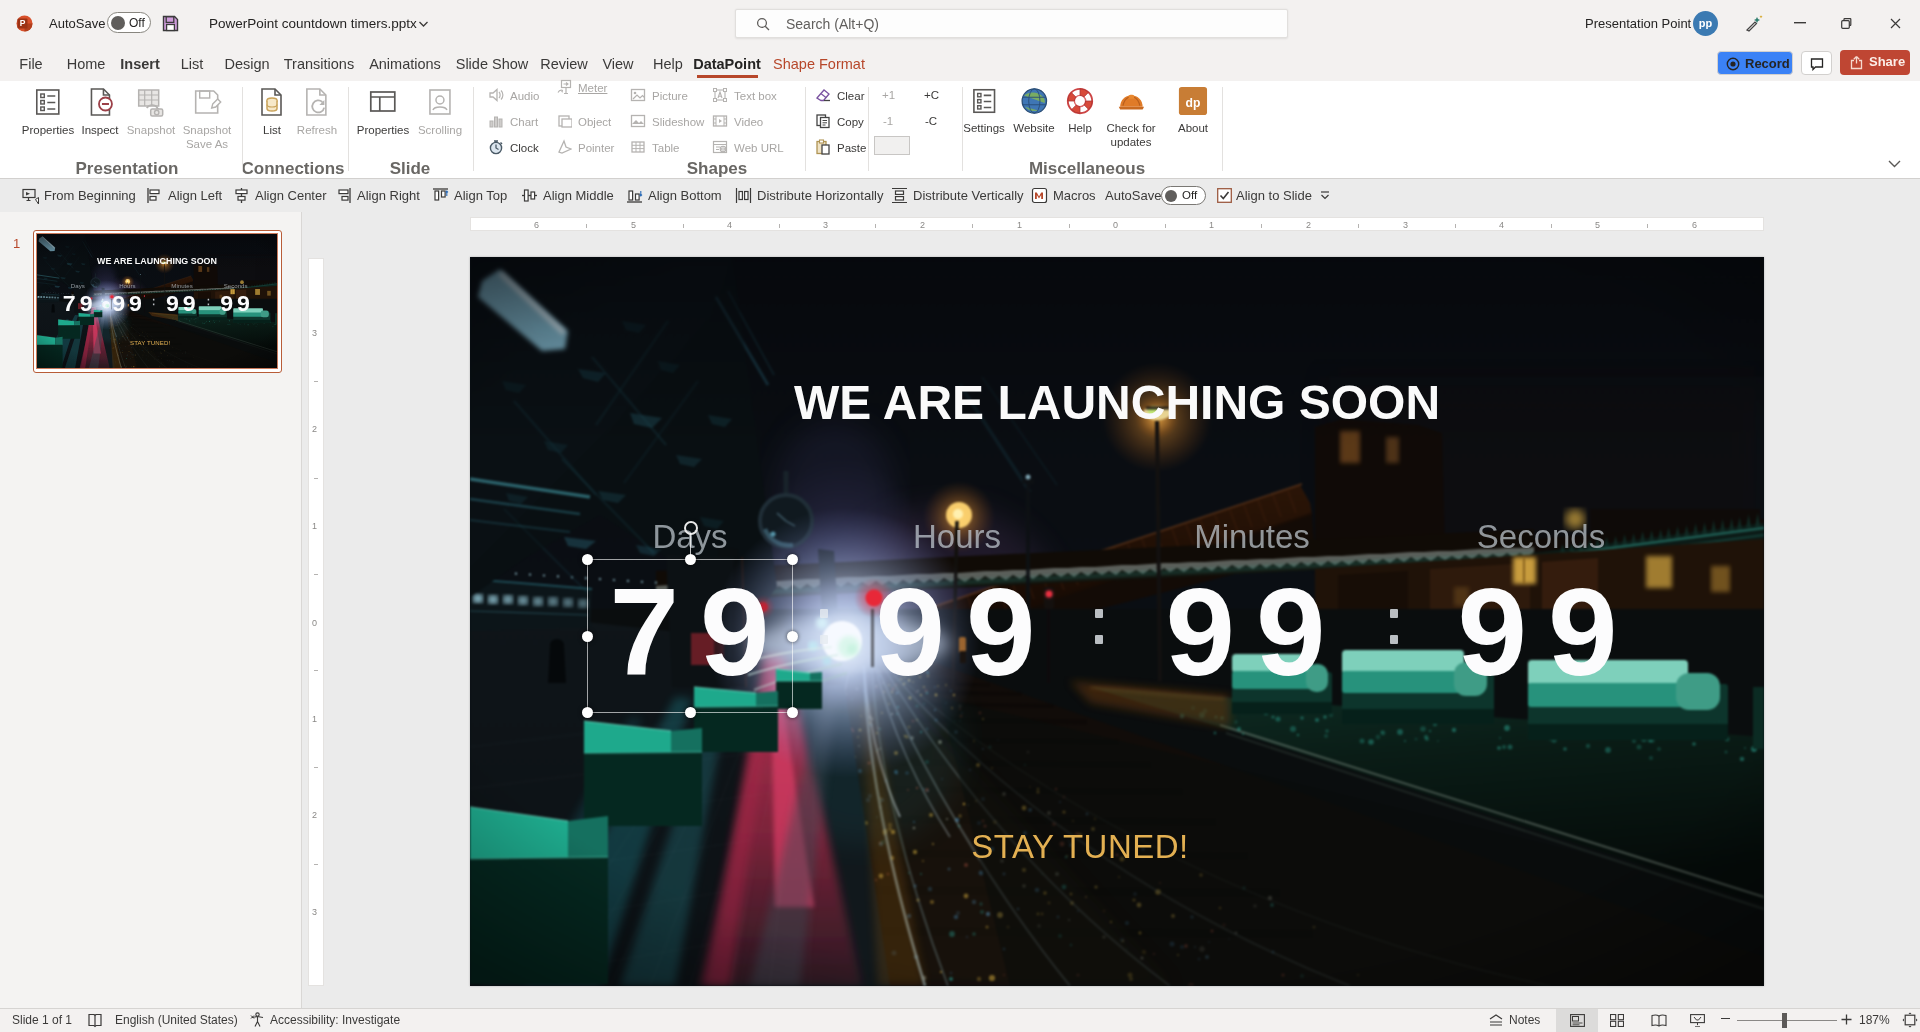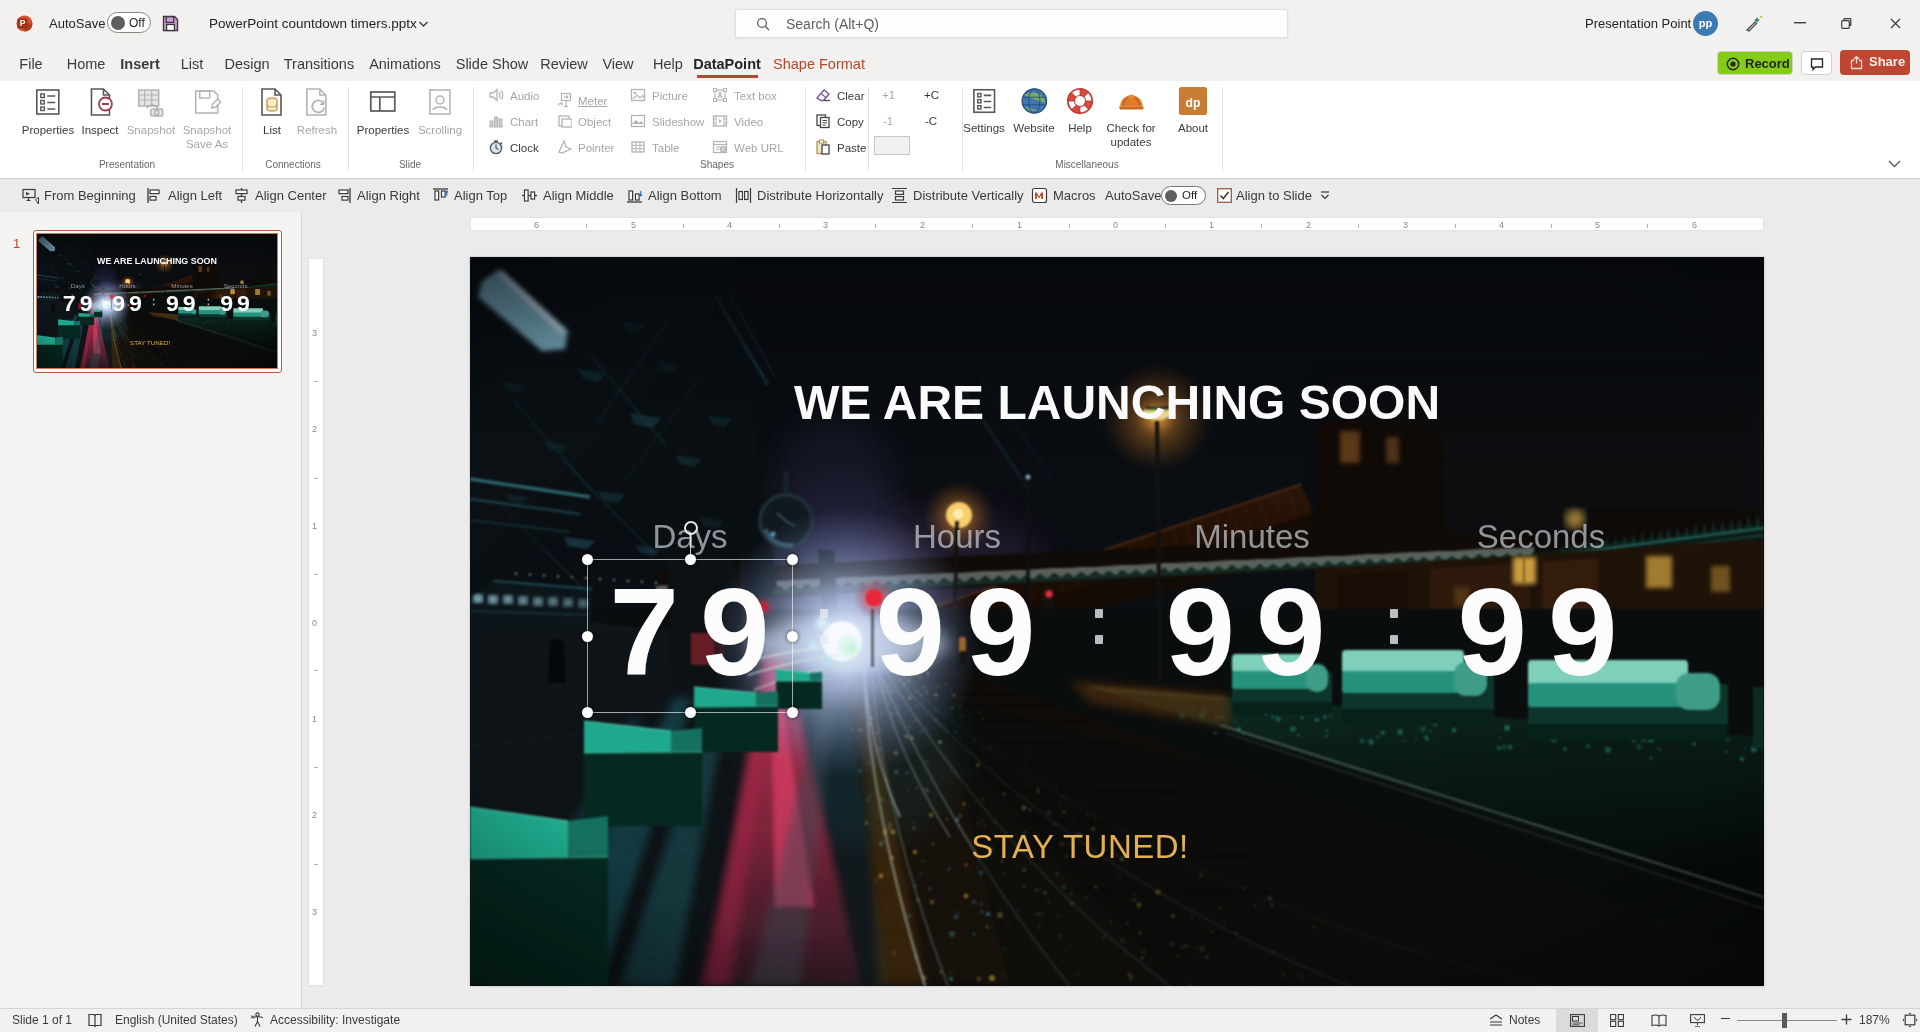--- a/index.html
+++ b/index.html
@@ -10,21 +10,21 @@
 
 #titlebar{position:absolute;left:0;top:0;width:1920px;height:47px;background:#f3f1f0;}
 #menurow{position:absolute;left:0;top:47px;width:1920px;height:34px;background:#f3f1f0;}
 #ribbon{position:absolute;left:0;top:81px;width:1920px;height:98px;background:#fff;border-bottom:1px solid #d2d0ce;}
 #statusbar{position:absolute;left:0;top:1008px;width:1920px;height:24px;background:#f3f1f0;border-top:1px solid #d6d4d2;font-size:12px;color:#3b3a39;}
 #leftpanel{position:absolute;left:0;top:212px;width:302px;height:796px;background:#f4f3f2;border-right:1px solid #d9d7d5;}
 #canvas{position:absolute;left:303px;top:212px;width:1617px;height:796px;background:#ebebeb;}
 
 .t13{font-size:13px;color:#252423;}
 .menu-tab{position:absolute;top:4px;transform:translateX(-50%);font-size:14.5px;color:#3b3a39;line-height:26px;}
-.rgl{position:absolute;top:159px;transform:translateX(-50%);font-size:10px;color:#696764;white-space:nowrap;}
+.rgl{position:absolute;top:159px;transform:translateX(-50%);font-size:17px;color:#696764;white-space:nowrap;font-weight:bold;}
 .rdiv{position:absolute;top:87px;height:84px;width:1px;background:#e3e1df;}
 .bigbtn{position:absolute;top:86px;transform:translateX(-50%);text-align:center;font-size:11.5px;color:#3b3a39;line-height:14px;white-space:nowrap;}
 .bigbtn svg{display:block;margin:0 auto 5px auto;}
 .gray{color:#a8a6a4;}
 .si{position:absolute;font-size:11.5px;color:#a8a6a4;white-space:nowrap;height:16px;line-height:16px;}
 .si svg{vertical-align:-3px;margin-right:6px;}
 .si.on{color:#3b3a39;}
 .qitem{position:absolute;top:186px;font-size:13px;color:#3b3a39;white-space:nowrap;height:20px;line-height:20px;}
 .qitem svg{vertical-align:-3.5px;margin-right:5px;}
 
@@ -99,21 +99,21 @@
   <div class="menu-tab" style="left:319px;">Transitions</div>
   <div class="menu-tab" style="left:405px;">Animations</div>
   <div class="menu-tab" style="left:492px;">Slide Show</div>
   <div class="menu-tab" style="left:564px;">Review</div>
   <div class="menu-tab" style="left:618px;">View</div>
   <div class="menu-tab" style="left:668px;">Help</div>
   <div class="menu-tab" style="left:727px;color:#252423;font-weight:bold;">DataPoint</div>
   <div class="abs" style="left:697px;top:28px;width:61px;height:2.5px;background:#b7472a;"></div>
   <div class="menu-tab" style="left:819px;color:#b7472a;">Shape Format</div>
 
-  <div class="abs" style="left:1717px;top:4px;width:76px;height:24px;background:#84cc16;border:1px solid #d2d0ce;border-radius:4px;font-size:13px;color:#252423;">
+  <div class="abs" style="left:1717px;top:4px;width:76px;height:24px;background:#3b82f6;border:1px solid #d2d0ce;border-radius:4px;font-size:13px;color:#252423;">
     <svg class="abs" style="left:8px;top:5px" width="14" height="14" viewBox="0 0 14 14">
         <circle cx="7" cy="7" r="5.7" fill="none" stroke="#252423" stroke-width="1.4"></circle>
         <circle cx="7" cy="7" r="2.6" fill="#252423"></circle>
       </svg>
     <div class="abs" style="left:27px;top:3.5px;font-weight:600;">Record</div>
   </div>
   <div class="abs" style="left:1801px;top:4px;width:31px;height:24px;background:#fff;border:1px solid #d2d0ce;border-radius:4px;">
     <svg class="abs" style="left:8px;top:5px" width="14" height="14" viewBox="0 0 14 14">
         <path d="M1.5 2h11v8h-7l-2.5 2.5V10h-1.5z" fill="none" stroke="#252423" stroke-width="1.3"></path>
       </svg>
@@ -198,21 +198,21 @@
       <rect x="2" y="8" width="3" height="6" fill="#cfcdcb" stroke="#b5b3b1" stroke-width="1"></rect>
       <rect x="6.5" y="4" width="3" height="10" fill="#cfcdcb" stroke="#b5b3b1" stroke-width="1"></rect>
       <rect x="11" y="6" width="3" height="8" fill="#cfcdcb" stroke="#b5b3b1" stroke-width="1"></rect>
     </svg>Chart</div>
 <div class="si on" style="left:488px;top:139px;"><svg width="16" height="16" viewBox="0 0 16 16">
       <circle cx="8" cy="9" r="5.6" fill="#dce6ef" stroke="#4a5a66" stroke-width="1.4"></circle>
       <path d="M8 5.5V9l2.5 1.5" fill="none" stroke="#4a5a66" stroke-width="1.3"></path>
       <path d="M6 2l4 0M8 2v1.5" stroke="#4a5a66" stroke-width="1.4"></path>
       <path d="M12.5 3.5l1.5 1.5" stroke="#4a5a66" stroke-width="1.4"></path>
     </svg>Clock</div>
-<div class="si" style="left:556px;top:92px;text-decoration:underline;"><svg width="16" height="16" viewBox="0 0 16 16">
+<div class="si" style="left:556px;top:79px;text-decoration:underline;"><svg width="16" height="16" viewBox="0 0 16 16">
       <rect x="5.5" y="1.5" width="9" height="7" fill="none" stroke="#b5b3b1" stroke-width="1.2"></rect>
       <path d="M7.5 5h4M10 3.5L12 5l-2 1.5" fill="none" stroke="#b5b3b1" stroke-width="1.1"></path>
       <path d="M10 8.5v4M8 14.5h4M10 12.5v2" stroke="#b5b3b1" stroke-width="1.2"></path>
       <path d="M2 13.5a4 4 0 0 1 5 -2" fill="none" stroke="#b5b3b1" stroke-width="1.1"></path>
       <path d="M5 12.5l2-1 -0.5 2.2z" fill="#b5b3b1"></path>
     </svg>Meter</div>
 <div class="si" style="left:556px;top:113px;"><svg width="16" height="16" viewBox="0 0 16 16">
       <rect x="3" y="3" width="10" height="10" fill="none" stroke="#b5b3b1" stroke-width="1.3"></rect>
       <rect x="6" y="6" width="10" height="8" fill="#fff" stroke="#b5b3b1" stroke-width="1.3"></rect>
     </svg>Object</div>

